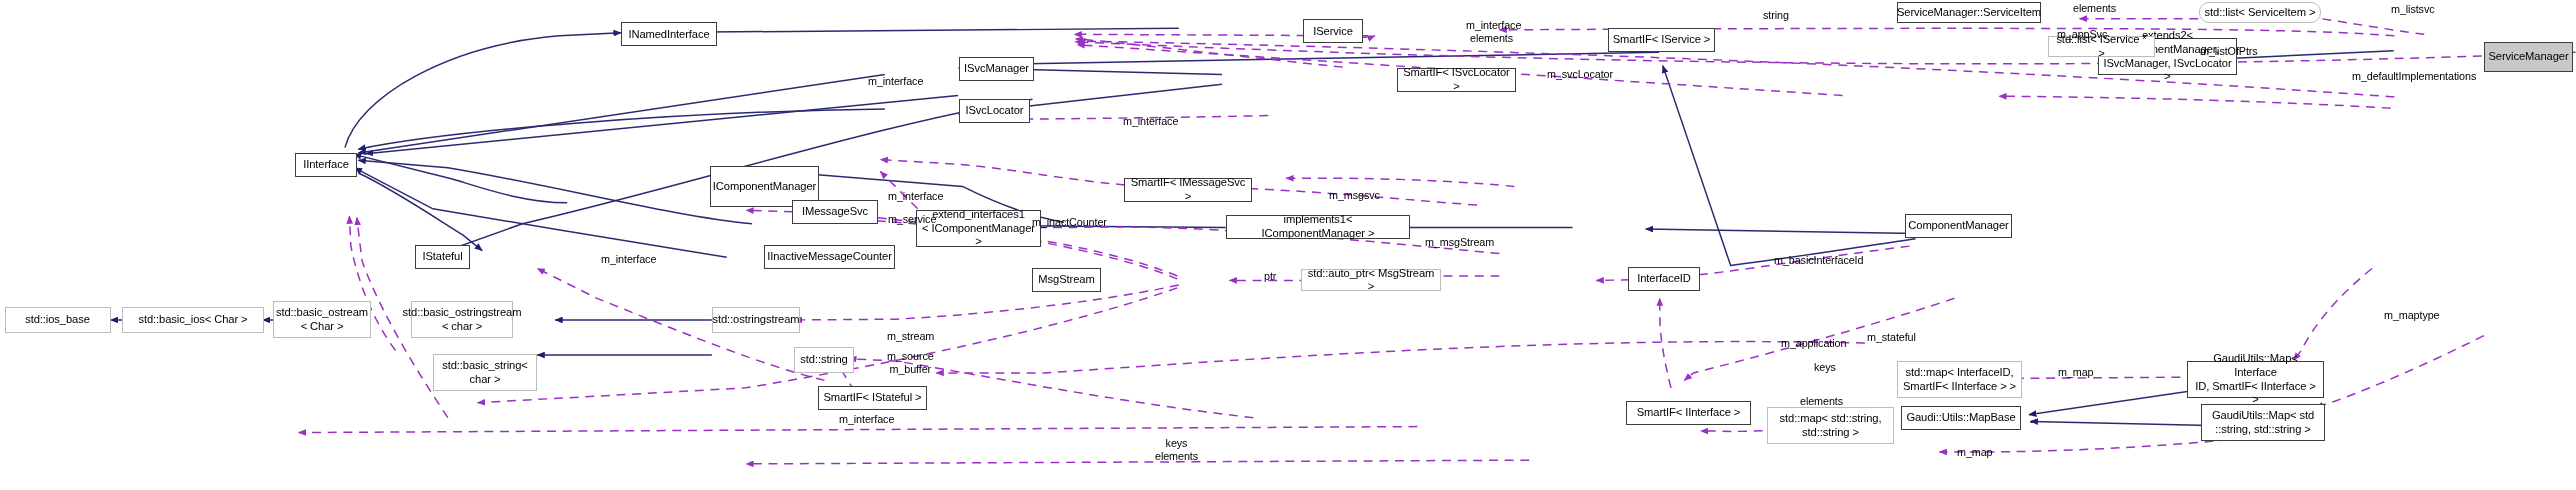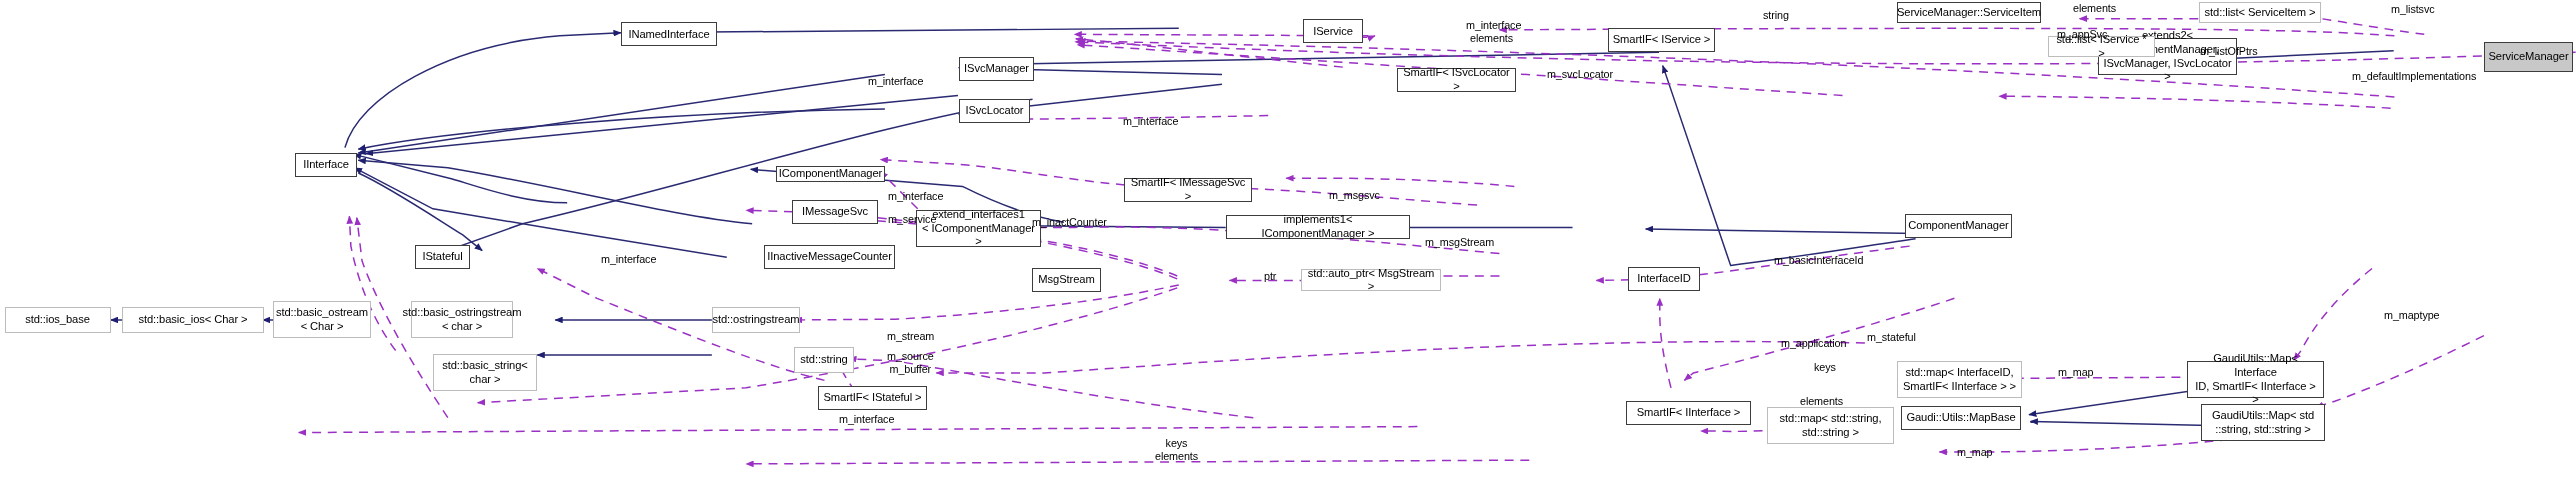--- a/index.html
+++ b/index.html
@@ -211,21 +211,21 @@
   <div class="node light" style="left:712px; top:307px; width:88px; height:26px;">std::ostringstream</div>
 
   <div class="node light" style="left:794px; top:347px; width:60px; height:26px;">std::string</div>
 
   <div class="node strong" style="left:295px; top:153px; width:62px; height:24px;">IInterface</div>
 
   <div class="node strong" style="left:621px; top:22.4px; width:96px; height:24px;">INamedInterface</div>
 
   <div class="node strong" style="left:415px; top:245px; width:55px; height:24px;">IStateful</div>
 
-  <div class="node strong" style="left:776px; top:166px; width:109px; height:16px;">IComponentManager</div>
+  <div class="node strong" style="left:710px; top:166px; width:109px; height:41px;">IComponentManager</div>
 
   <div class="node strong" style="left:792px; top:200px; width:86px; height:24px;">IMessageSvc</div>
 
   <div class="node strong" style="left:764px; top:245px; width:131px; height:24px;">IInactiveMessageCounter</div>
 
   <div class="node strong" style="left:1303px; top:19.4px; width:60px; height:24px;">IService</div>
 
   <div class="node strong" style="left:959px; top:57px; width:75px; height:24px;">ISvcManager</div>
 
   <div class="node strong" style="left:959px; top:99px; width:71px; height:24px;">ISvcLocator</div>
@@ -253,21 +253,21 @@
 
   <div class="node strong" style="left:1905px; top:214px; width:107px; height:24px;">ComponentManager</div>
 
   <div class="node strong" style="left:2098px; top:38px; width:139px; height:37px;">extends2&lt; ComponentManager,
 ISvcManager, ISvcLocator &gt;</div>
 
   <div class="node focus" style="left:2484px; top:42px; width:89px; height:30px;">ServiceManager</div>
 
   <div class="node strong" style="left:1897px; top:2.2px; width:144px; height:21px;">ServiceManager::ServiceItem</div>
 
-  <div class="node light" style="left:2199px; top:2.2px; width:122px; height:21px;">std::list&lt; ServiceItem &gt;</div>
+  <div class="node light" style="left:2199px; top:2.2px; width:122px; height:21px;border-radius:10px;">std::list&lt; ServiceItem &gt;</div>
 
   <div class="node light" style="left:2048px; top:36px; width:107px; height:21px;">std::list&lt; IService * &gt;</div>
 
   <div class="node light" style="left:1301px; top:269px; width:140px; height:22.4px;">std::auto_ptr&lt; MsgStream &gt;</div>
 
   <div class="node light" style="left:1897px; top:361px; width:125px; height:37px;">std::map&lt; InterfaceID,
 SmartIF&lt; IInterface &gt; &gt;</div>
 
   <div class="node light" style="left:1767px; top:407px; width:127px; height:37px;">std::map&lt; std::string,
 std::string &gt;</div>

